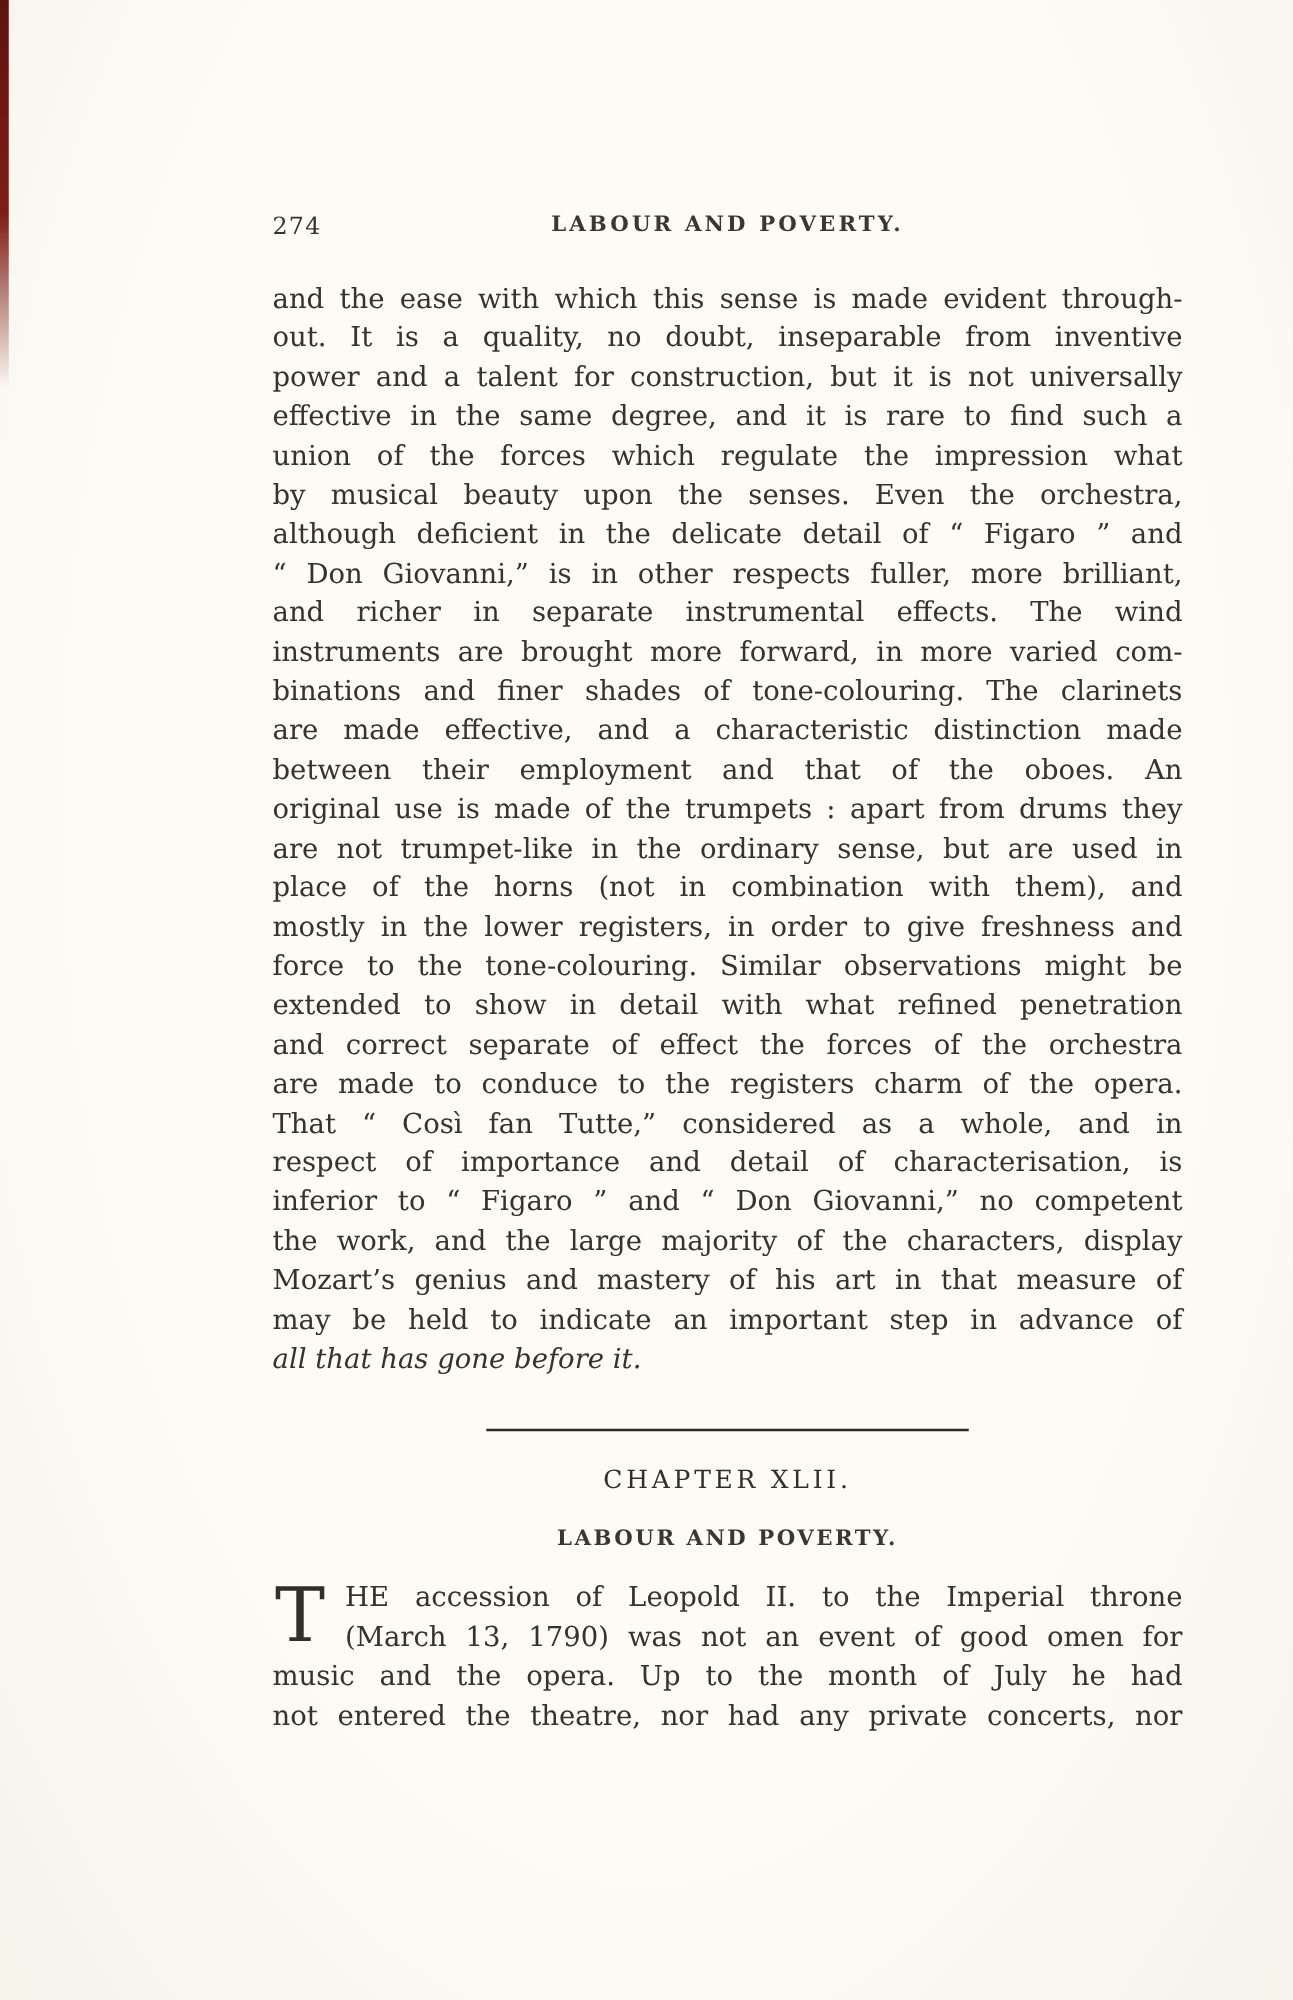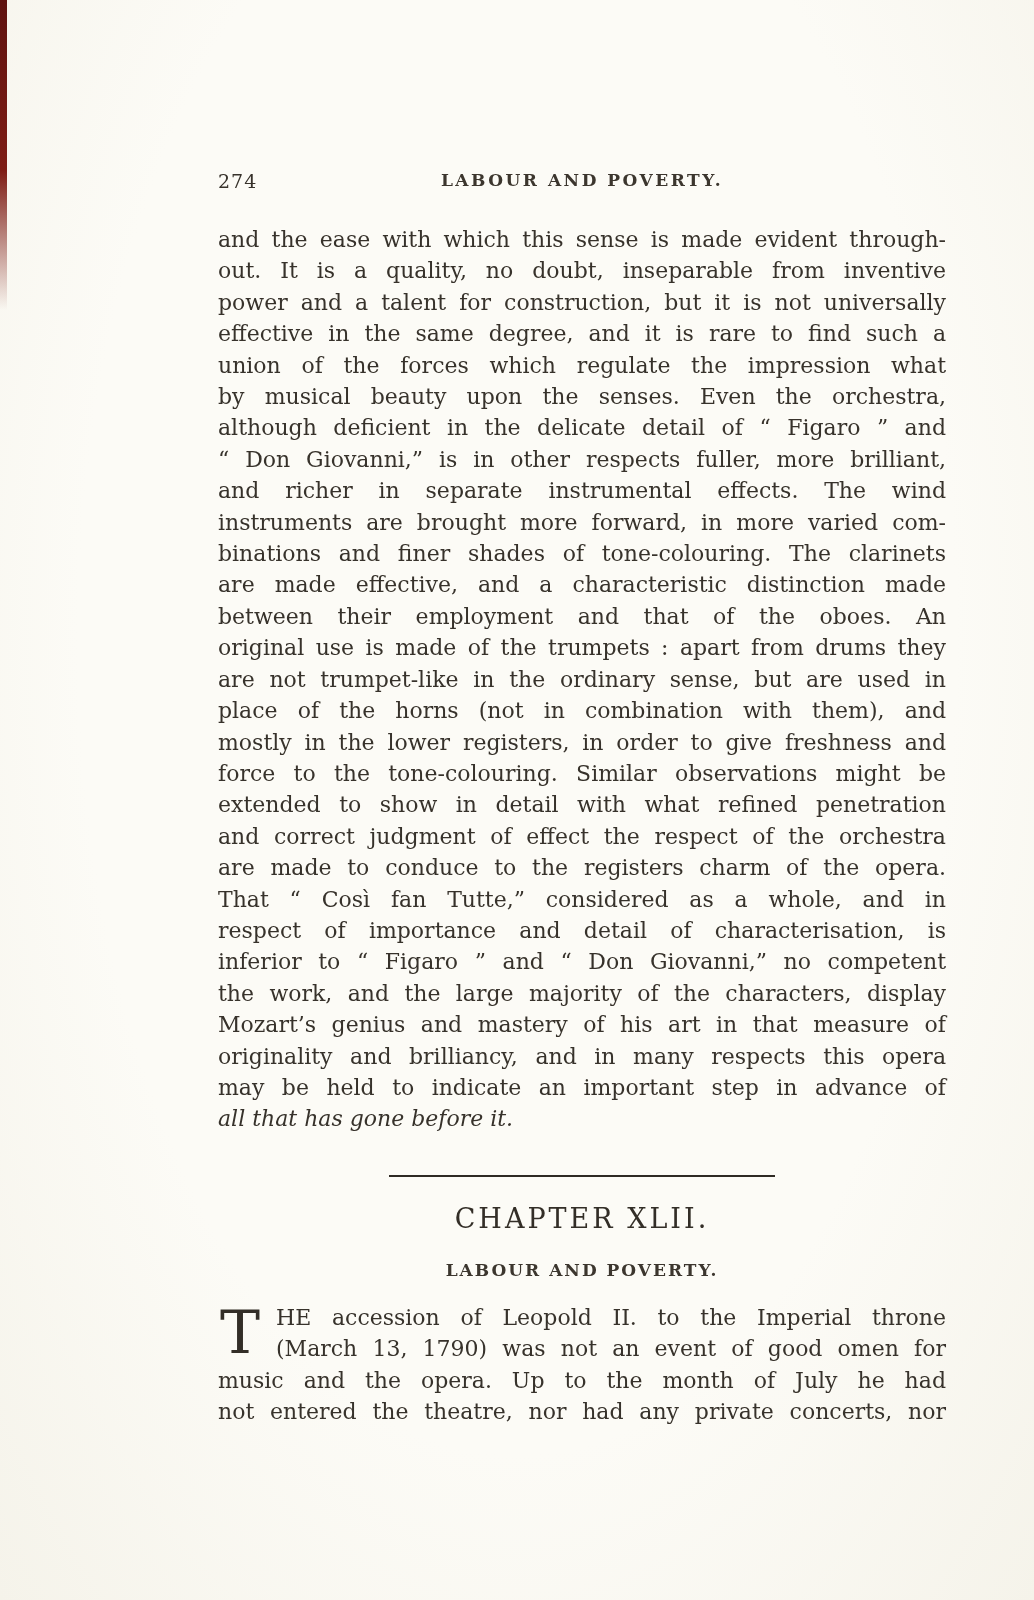--- a/index.html
+++ b/index.html
@@ -37,21 +37,21 @@
     white-space:normal;
     min-height:31.4px;
   }
   [data-name="body-paragraph"] .line:last-child { text-align-last:left;font-style:italic; }
   .divider-wrap { margin:27px 0 22px 0; text-align:center; }
   .divider {
     display:inline-block; width:386px; height:0;
     border-top:2px solid #2f2a24;
   }
   .chapter-title {
-    text-align:center; font-size:27px; letter-spacing:3px;
+    text-align:center; font-size:20px; letter-spacing:3px;
     margin:14px 0 0 0; font-weight:normal; color:#332e27;
   }
   .chapter-subtitle {
     text-align:center; font-size:17px; letter-spacing:2px;
     margin:26px 0 0 0; font-weight:bold; color:#3c362e;
   }
   .chapter-para { margin-top:22px; }
   .drop-cap {
     float:left;
     font-size:60px; line-height:52px;
@@ -85,28 +85,27 @@
         <div class="line" data-name="text-line">instruments are brought more forward, in more varied com-</div>
         <div class="line" data-name="text-line">binations and finer shades of tone-colouring. The clarinets</div>
         <div class="line" data-name="text-line">are made effective, and a characteristic distinction made</div>
         <div class="line" data-name="text-line">between their employment and that of the oboes. An</div>
         <div class="line" data-name="text-line">original use is made of the trumpets : apart from drums they</div>
         <div class="line" data-name="text-line">are not trumpet-like in the ordinary sense, but are used in</div>
         <div class="line" data-name="text-line">place of the horns (not in combination with them), and</div>
         <div class="line" data-name="text-line">mostly in the lower registers, in order to give freshness and</div>
         <div class="line" data-name="text-line">force to the tone-colouring. Similar observations might be</div>
         <div class="line" data-name="text-line">extended to show in detail with what refined penetration</div>
-        <div class="line" data-name="text-line">and correct judgment of effect the respect of the orchestra</div>
+        <div class="line" data-name="text-line">and correct separate of effect the forces of the orchestra</div>
         <div class="line" data-name="text-line">are made to conduce to the registers charm of the opera.</div>
         <div class="line" data-name="text-line">That “ Così fan Tutte,” considered as a whole, and in</div>
         <div class="line" data-name="text-line">respect of importance and detail of characterisation, is</div>
         <div class="line" data-name="text-line">inferior to “ Figaro ” and “ Don Giovanni,” no competent</div>
         <div class="line" data-name="text-line">the work, and the large majority of the characters, display</div>
         <div class="line" data-name="text-line">Mozart’s genius and mastery of his art in that measure of</div>
-        <div class="line" data-name="text-line">originality and brilliancy, and in many respects this opera</div>
         <div class="line" data-name="text-line">may be held to indicate an important step in advance of</div>
         <div class="line" data-name="text-line">all that has gone before it.</div>
       </div>
 
     <div class="divider-wrap" data-name="section-divider-wrap">
       <span class="divider" data-name="section-divider"></span>
     </div>
 
     <h2 class="chapter-title" data-name="chapter-title">CHAPTER XLII.</h2>
     <h3 class="chapter-subtitle" data-name="chapter-subtitle">LABOUR AND POVERTY.</h3>

